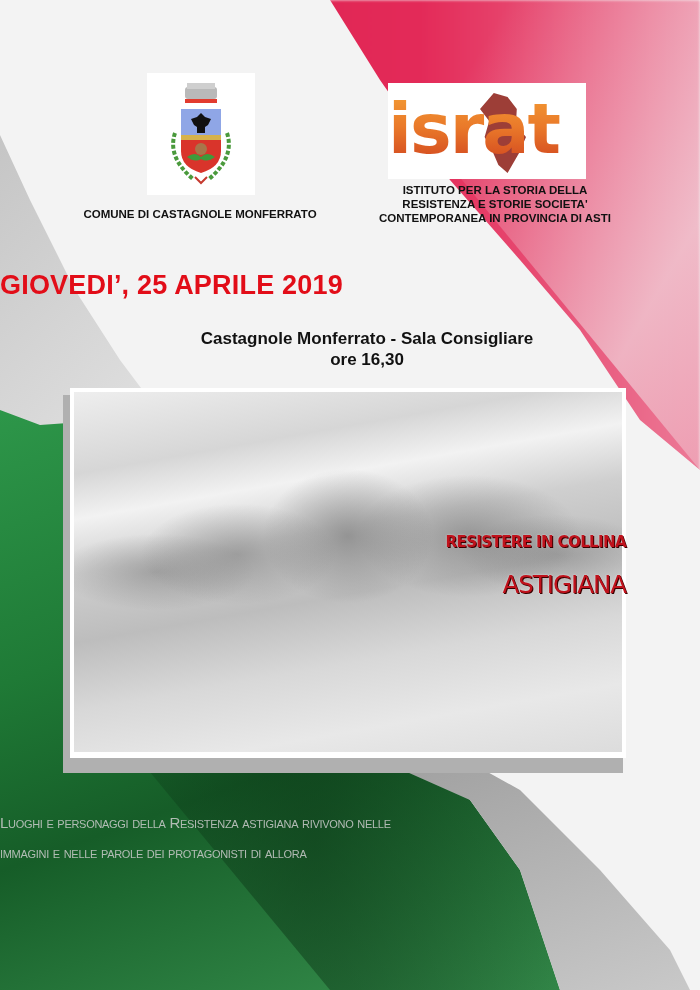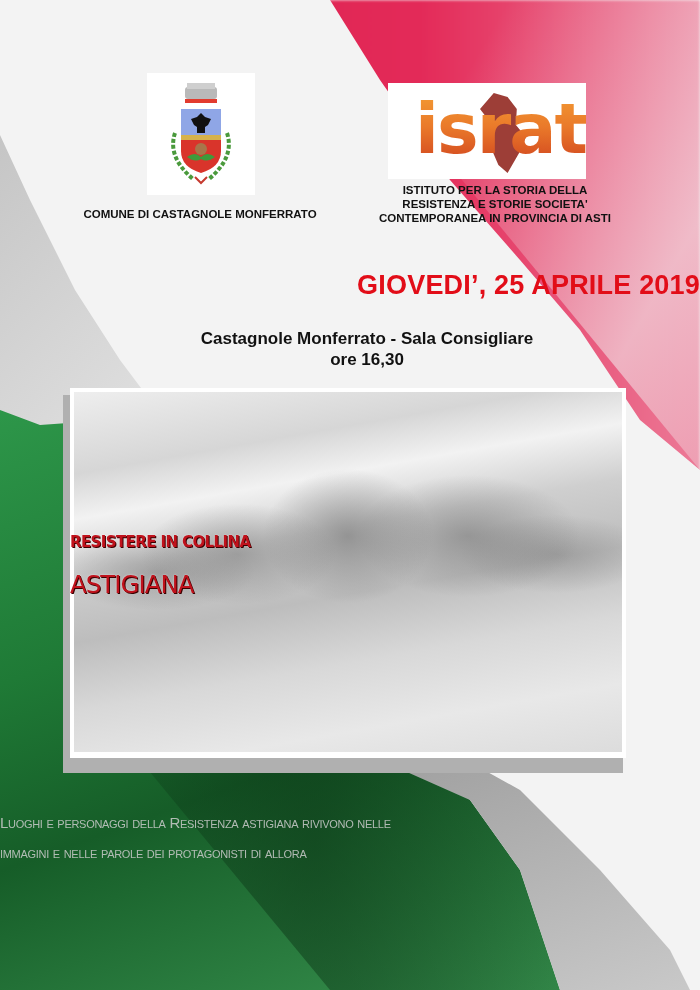--- a/index.html
+++ b/index.html
@@ -50,37 +50,37 @@
     position: absolute; left: 60px; top: 208px; width: 280px; text-align: center;
     font-size: 11.5px; font-weight: bold; color: #111;
   }
   .logo-israt {
     position: absolute; left: 388px; top: 83px; width: 198px; height: 96px;
     background: #ffffff;
   }
   .logo-israt .word {
     position: absolute; left: 0; top: 0; width: 198px; height: 96px;
     font-family: "DejaVu Sans", sans-serif; font-weight: bold; font-size: 70px;
-    line-height: 92px; text-align: right; letter-spacing: -2px;
+    line-height: 92px; text-align: left; letter-spacing: -2px;
     background: linear-gradient(180deg, #f5a436 0%, #ea7a2a 45%, #c8321b 100%);
     -webkit-background-clip: text; background-clip: text; color: transparent;
   }
   .logo-israt .map {
     position: absolute; left: 92px; top: 10px; width: 46px; height: 80px;
     background: #8c1c14; opacity: 0.85;
     clip-path: polygon(30% 0, 60% 5%, 80% 20%, 78% 40%, 100% 55%, 85% 75%, 60% 100%, 40% 90%, 25% 70%, 10% 55%, 20% 35%, 0 20%);
     mix-blend-mode: multiply;
   }
   .caption-israt {
     position: absolute; left: 350px; top: 183px; width: 290px; text-align: center;
     font-size: 11.5px; font-weight: bold; color: #111; line-height: 14px;
   }
 
   .date {
-    position: absolute; left: 0; top: 270px; width: 700px; text-align: right;
+    position: absolute; left: 0; top: 270px; width: 700px; text-align: left;
     color: #e20d18; font-weight: bold; font-size: 27px; letter-spacing: 0.2px;
   }
   .venue {
     position: absolute; left: 0; top: 328px; width: 700px; text-align: center;
     color: #111; font-weight: bold; font-size: 17px; line-height: 21px; padding-left: 17px;
   }
 
   .photo-shadow {
     position: absolute; left: 63px; top: 395px; width: 560px; height: 378px;
     background: #b0b0b0;
@@ -94,21 +94,21 @@
     background:
       radial-gradient(ellipse at 30% 45%, rgba(120,120,120,0.55), rgba(120,120,120,0) 18%),
       radial-gradient(ellipse at 50% 40%, rgba(110,110,110,0.6), rgba(110,110,110,0) 22%),
       radial-gradient(ellipse at 72% 40%, rgba(110,110,110,0.55), rgba(110,110,110,0) 20%),
       radial-gradient(ellipse at 15% 50%, rgba(120,120,120,0.5), rgba(120,120,120,0) 15%),
       radial-gradient(ellipse at 88% 45%, rgba(120,120,120,0.45), rgba(120,120,120,0) 14%),
       linear-gradient(170deg, #eeeeee 0%, #d6d6d6 18%, #f2f2f2 28%, #cfcfcf 40%, #bdbdbd 55%, #d8d8d8 70%, #e8e8e8 85%, #dcdcdc 100%);
   }
   .photo-text { position: absolute; left: 0; top: 0; width: 556px; height: 370px; }
   .pt {
-    position: absolute; left: 0; width: 556px; text-align: left;
+    position: absolute; left: 0; width: 556px; text-align: right;
     color: #c0121c; font-family: "DejaVu Sans", sans-serif;
     text-shadow: 1px 1px 0 #3a0000, 0 0 2px rgba(255,255,255,0.6);
   }
   .pt.kicker { top: 145px; font-size: 15px; font-weight: bold; letter-spacing: -0.6px; }
   .pt.title { top: 180px; font-size: 24.5px; line-height: 34px; letter-spacing: -1px; }
   .pt.author { top: 282px; font-size: 17px; font-weight: bold; letter-spacing: -0.5px; }
 
   .tagline {
     position: absolute; left: 0; top: 808px; width: 700px; 
     color: rgba(205,205,205,0.85); font-size: 15px; line-height: 30px;

